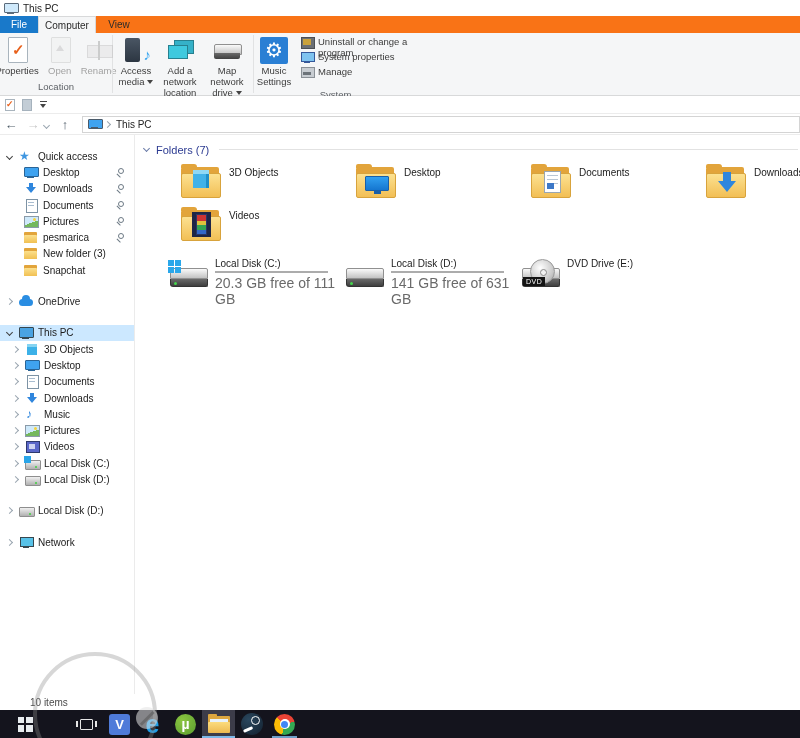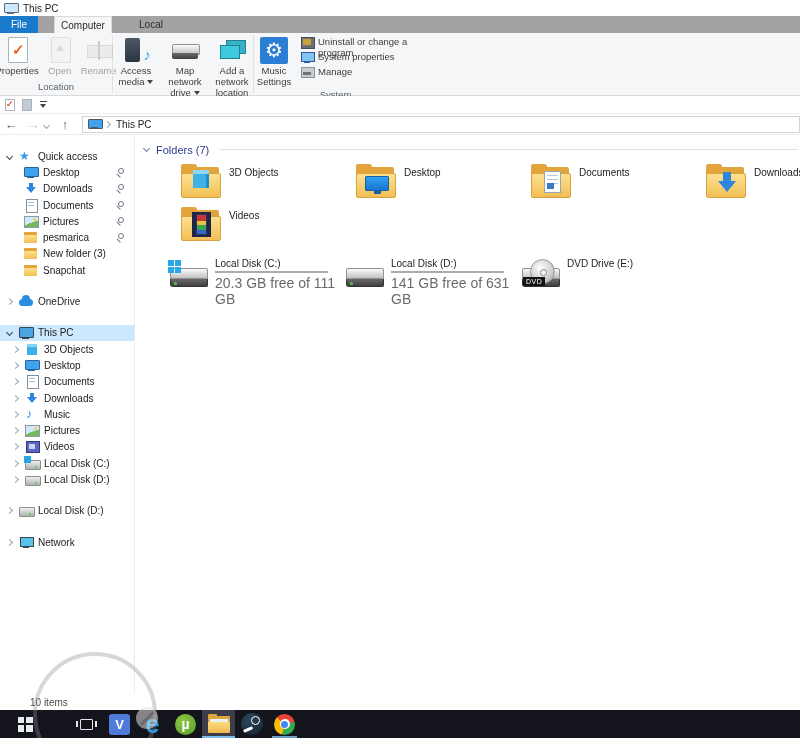--- a/index.html
+++ b/index.html
@@ -10,21 +10,21 @@
   
   #titlebar { position:absolute; top:0; left:0; right:0; height:16px; background:#fff;
     display:flex; align-items:center; padding-left:4px; }
   .t-ic { width:13px; height:11px; position:relative; margin-right:6px; }
   .t-ic::before { content:""; position:absolute; left:0; top:0; width:13px; height:8px;
     border:1px solid #5b6b7b; background:#cfe9fb; border-radius:1px; }
   .t-ic::after { content:""; position:absolute; left:3px; bottom:0; width:7px; height:2px; background:#5b6b7b; }
   #titlebar span { font-size:10px; color:#222; }
 
   
-  #tabrow { position:absolute; top:16px; left:0; right:0; height:17px; background:#a3a3a3; display:flex;gap:16px; }
+  #tabrow { position:absolute; top:16px; left:0; right:0; height:17px; background:#f97316; display:flex; }
   .tab { height:17px; display:flex; align-items:center; justify-content:center; font-size:10px; color:#2b2b2b; }
   .tab.file { width:38px; background:#1979ca; color:#fff; }
   .tab.computer { width:58px; background:#f5f6f7; border:1px solid #d8d9da; border-bottom:none; }
   .tab.view { width:46px; }
 
   
   #ribbon { position:absolute; top:33px; left:0; right:0; height:63px; background:#f5f6f7;
     border-bottom:1px solid #d8d9da; display:flex; }
   .rgroup { display:flex; flex-direction:column; height:100%; }
   .rsep { width:1px; background:#e1e2e3; margin:2px 0; }
@@ -281,21 +281,21 @@
 <div id="win">
 
   <div id="titlebar">
     <span class="t-ic"></span>
     <span>This PC</span>
   </div>
 
   <div id="tabrow">
     <div class="tab file">File</div>
     <div class="tab computer">Computer</div>
-    <div class="tab view">Local</div>
+    <div class="tab view">View</div>
   </div>
 
   <div id="ribbon">
     <div class="rgroup" style="width:112px">
       <div class="rbuttons">
         <div class="rbtn">
           <span class="ri ri-properties"></span>
           <span class="rlabel">Properties</span>
         </div>
         <div class="rbtn disabled">
@@ -310,27 +310,27 @@
       <div class="glabel">Location</div>
     </div>
     <div class="rsep"></div>
 
     <div class="rgroup" style="width:140px">
       <div class="rbuttons">
         <div class="rbtn" style="width:46px">
           <span class="ri ri-media"></span>
           <span class="rlabel"><span>Access media</span><span class="dcaret"></span></span>
         </div>
+        <div class="rbtn" style="width:42px">
+          <span class="ri ri-addnet"></span>
+          <span class="rlabel">Add a network location</span>
+        </div>
         <div class="rbtn" style="width:52px">
           <span class="ri ri-mapdrive"></span>
           <span class="rlabel"><span>Map network drive</span><span class="dcaret"></span></span>
-        </div>
-        <div class="rbtn" style="width:42px">
-          <span class="ri ri-addnet"></span>
-          <span class="rlabel">Add a network location</span>
         </div>
       </div>
       <div class="glabel">Network</div>
     </div>
     <div class="rsep"></div>
 
     <div class="rgroup" style="width:163px">
       <div class="sysrow">
         <div class="rbtn" style="width:40px">
           <span class="ri ri-settings"></span>

